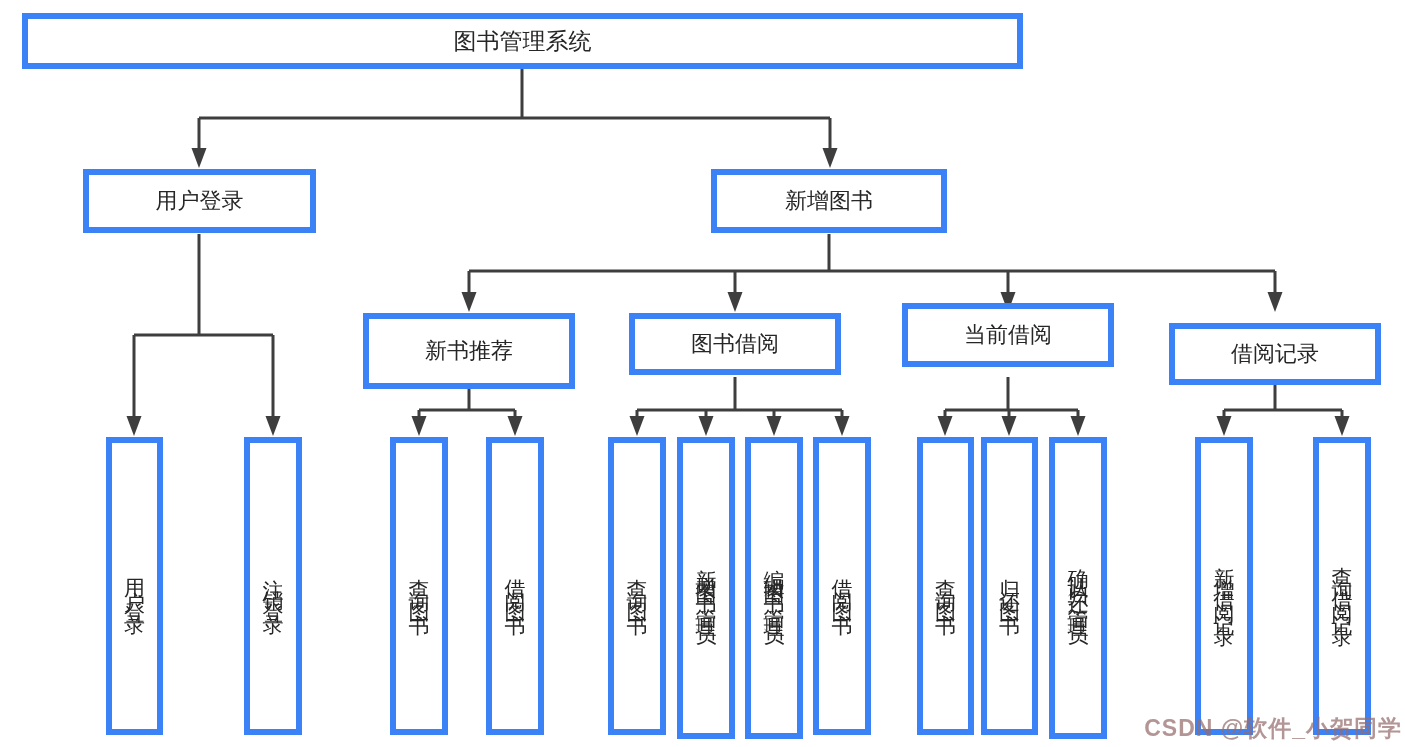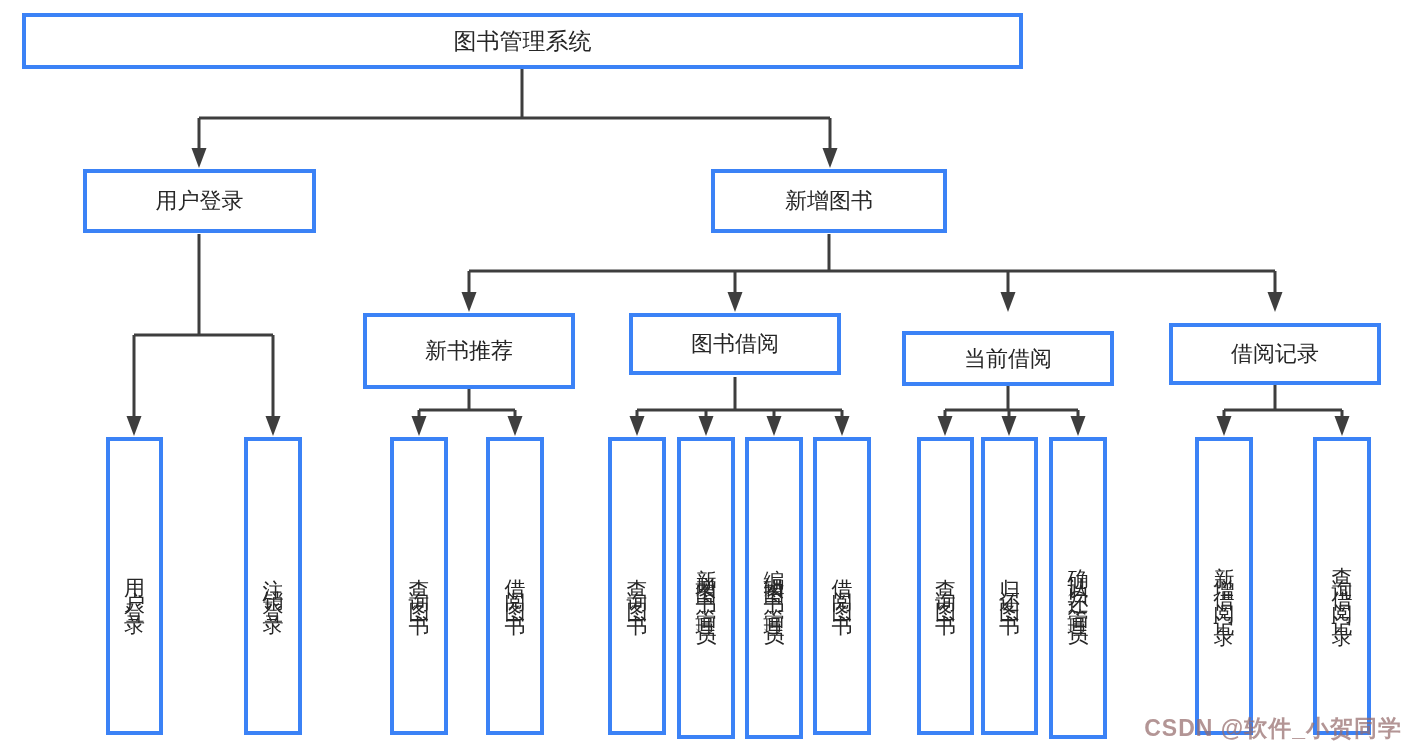--- a/index.html
+++ b/index.html
@@ -8,21 +8,21 @@
     width:1405px;height:747px;
     background:#ffffff;
     font-family:"Liberation Sans", sans-serif;
     overflow:hidden;
   }
   #wires{position:absolute;left:0;top:0;width:1405px;height:747px;}
   .node{
     position:absolute;
     box-sizing:border-box;
     background:#ffffff;
-    border:4px solid #3b82f6;
+    border:6px solid #3b82f6;
     display:flex;align-items:center;justify-content:center;
     color:#262626;
     font-size:22px;
     z-index:2;
   }
   .node.root{font-size:23px;}
   .node.v{font-size:21px;}
   .node.v .lbl{
     writing-mode:vertical-rl;
     text-orientation:mixed;
@@ -88,21 +88,21 @@
   <div class="node" style="left:711px;top:169px;width:236px;height:64px">
     <span class="lbl">新增图书</span>
   </div>
 
   <div class="node" style="left:363px;top:313px;width:212px;height:76px">
     <span class="lbl">新书推荐</span>
   </div>
   <div class="node" style="left:629px;top:313px;width:212px;height:62px">
     <span class="lbl">图书借阅</span>
   </div>
-  <div class="node" style="left:902px;top:331px;width:212px;height:55px">
+  <div class="node" style="left:902px;top:303px;width:212px;height:64px">
     <span class="lbl">当前借阅</span>
   </div>
   <div class="node" style="left:1169px;top:323px;width:212px;height:62px">
     <span class="lbl">借阅记录</span>
   </div>
 
   <div class="node v" style="left:106px;top:437px;width:57px;height:298px">
     <span class="lbl">用户登录</span>
   </div>
   <div class="node v" style="left:244px;top:437px;width:58px;height:298px">

